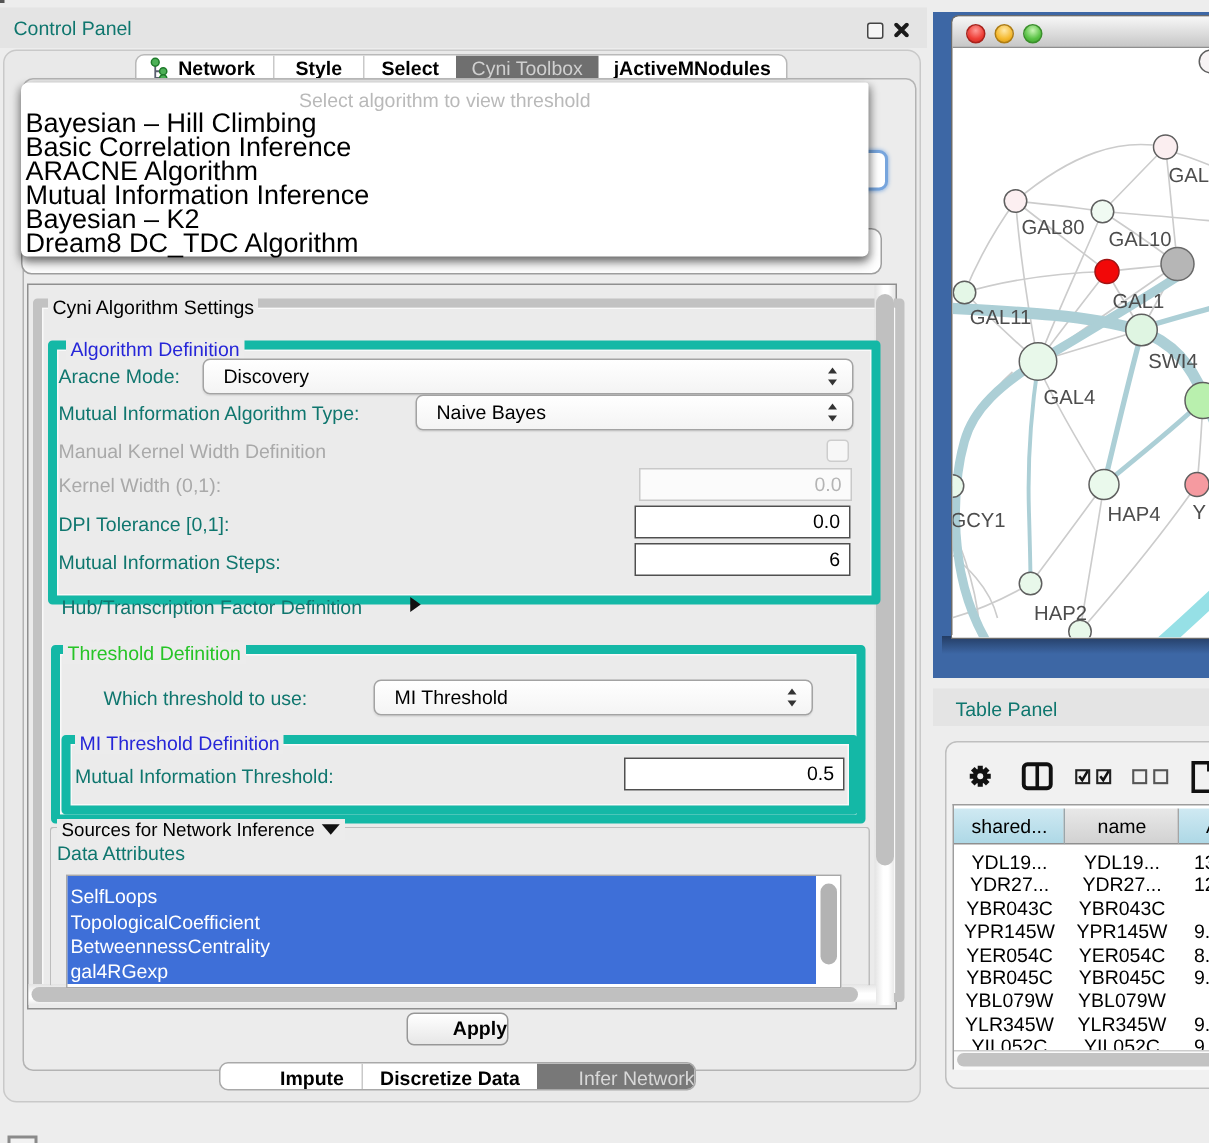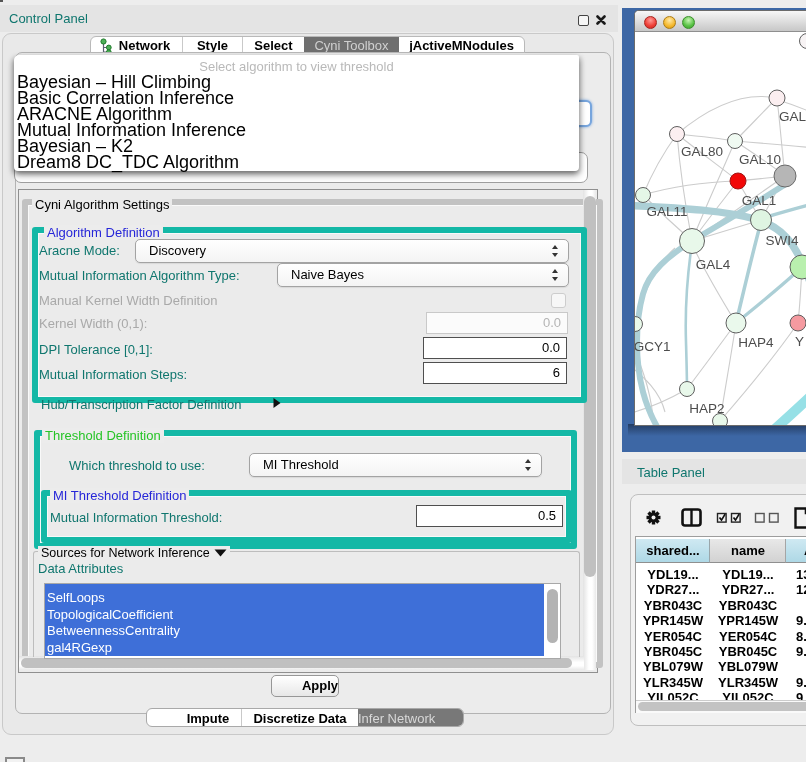--- a/index.html
+++ b/index.html
@@ -125,21 +125,21 @@
 <div class="abs" style="left:547px;top:589px;width:11px;height:54px;background:#b3b3b3;border-radius:5.5px;"></div>
 
 <div class="abs" style="left:271px;top:675px;width:66px;height:20px;background:linear-gradient(#ffffff,#e7e7e7);
  border:1px solid #979797;border-radius:5px;text-align:right;font-size:13px;font-weight:bold;line-height:19px;">Apply</div>
 
 <div class="abs" style="left:146px;top:708px;height:19px;display:flex;font-size:13px;font-weight:bold;
  border:1px solid #a9a9a9;border-radius:6px;overflow:hidden;background:#fff;box-sizing:border-box;">
   <div style="width:94px;padding-top:2px;text-align:center;box-sizing:border-box;padding-left:28px;">Impute Data</div>
   <div style="width:1px;background:#c9c9c9;"></div>
   <div style="width:116px;padding-top:2px;text-align:center;box-sizing:border-box;">Discretize Data</div>
-  <div style="width:105px;padding-top:2px;text-align:left;box-sizing:border-box;background:#787878;color:#d8d8d8;font-weight:normal;">Infer Network</div>
+  <div style="width:105px;padding-top:2px;text-align:right;box-sizing:border-box;background:#787878;color:#d8d8d8;font-weight:normal;">Infer Network</div>
 </div>
 
 <div class="abs" style="left:5px;top:757px;width:16px;height:12px;border:2px solid #8a8a8a;background:#f2f2f2;"></div>
 
 <div class="abs" style="left:14px;top:55px;width:565px;height:116px;background:#fff;
   box-shadow:0 4px 7px rgba(0,0,0,0.42),-2px 2px 4px rgba(0,0,0,0.15),2px 2px 4px rgba(0,0,0,0.15);border-radius:5px 2px 4px 4px;"></div>
 <div class="abs" style="left:14px;top:59px;width:565px;text-align:center;font-size:13px;color:#b9b9b9;">Select algorithm to view threshold</div>
 <div class="abs" style="left:17px;top:74px;font-size:18px;line-height:16px;color:#000;">
 Bayesian – Hill Climbing<br>Basic Correlation Inference<br><span class="b">ARACNE Algorithm</span><br>Mutual Information Inference<br>Bayesian – K2<br>Dream8 DC_TDC Algorithm</div>
 
@@ -260,21 +260,21 @@
 
   <g fill="none" stroke="#555" stroke-width="1.4">
     <rect x="115.5" y="8.5" width="8.6" height="8.6"></rect>
     <rect x="129.5" y="8.5" width="8.6" height="8.6"></rect>
   </g>
 
   <path d="M155.5 3.5 h10 l5 5 v14 h-15 z" fill="none" stroke="#111" stroke-width="2.4"></path>
   <path d="M165.5 3.5 v5 h5" fill="none" stroke="#111" stroke-width="1.6"></path>
 </svg>
 
-<div class="abs" style="left:635px;top:536px;width:171px;height:176px;background:#fff;border-left:1px solid #9d9d9d;border-top:1px solid #9d9d9d;overflow:hidden;font-weight:bold;">
+<div class="abs" style="left:635px;top:536px;width:171px;height:176px;background:#fff;border-left:1px solid #9d9d9d;border-top:1px solid #9d9d9d;overflow:hidden;">
 
   <div style="position:absolute;left:0;top:2px;width:74px;height:24px;background:linear-gradient(#cfe9f2,#aed8e6);border-right:1px solid #9aa6aa;border-bottom:1px solid #8f8f8f;box-sizing:border-box;"></div>
   <div style="position:absolute;left:74px;top:2px;width:76px;height:24px;background:linear-gradient(#e8e8e8,#d2d2d2);border-right:1px solid #a5a5a5;border-bottom:1px solid #8f8f8f;box-sizing:border-box;"></div>
   <div style="position:absolute;left:150px;top:2px;width:21px;height:24px;background:linear-gradient(#cfe9f2,#aed8e6);border-bottom:1px solid #8f8f8f;box-sizing:border-box;"></div>
   <div style="position:absolute;left:0;top:6px;width:74px;text-align:center;font-size:13px;">shared...</div>
   <div style="position:absolute;left:74px;top:6px;width:76px;text-align:center;font-size:13px;">name</div>
   <div style="position:absolute;left:168px;top:6px;font-size:13px;">A</div>
 
   <div style="position:absolute;left:0;top:30px;width:161px;font-size:13px;">
     <div style="height:15.4px;position:relative;">

